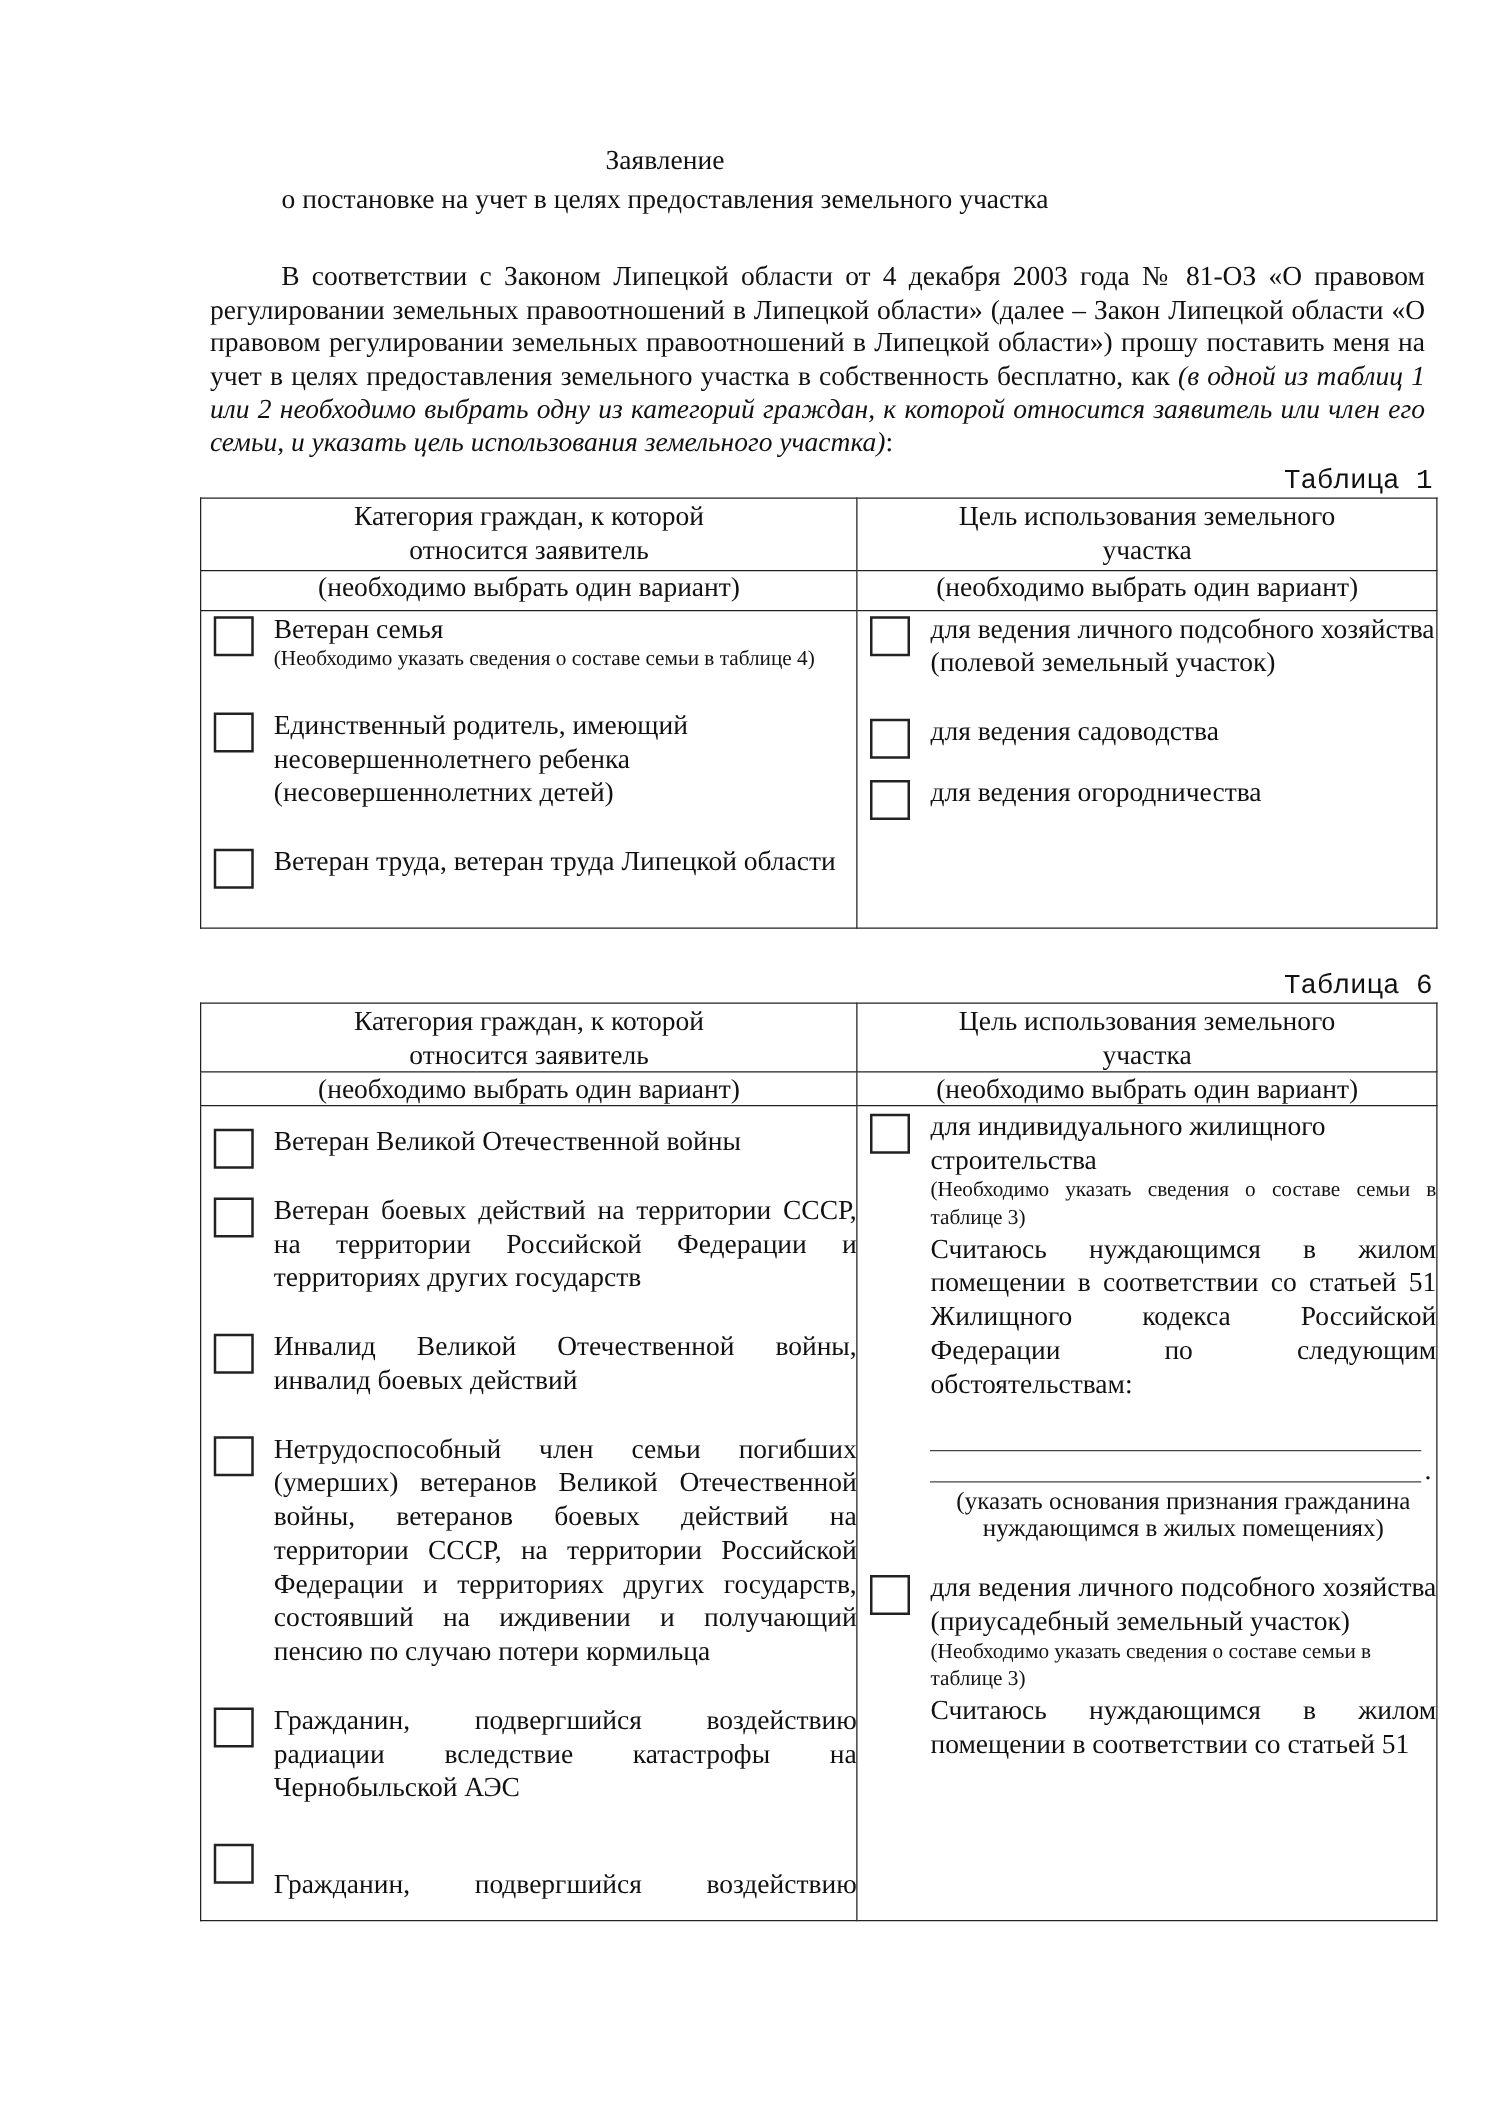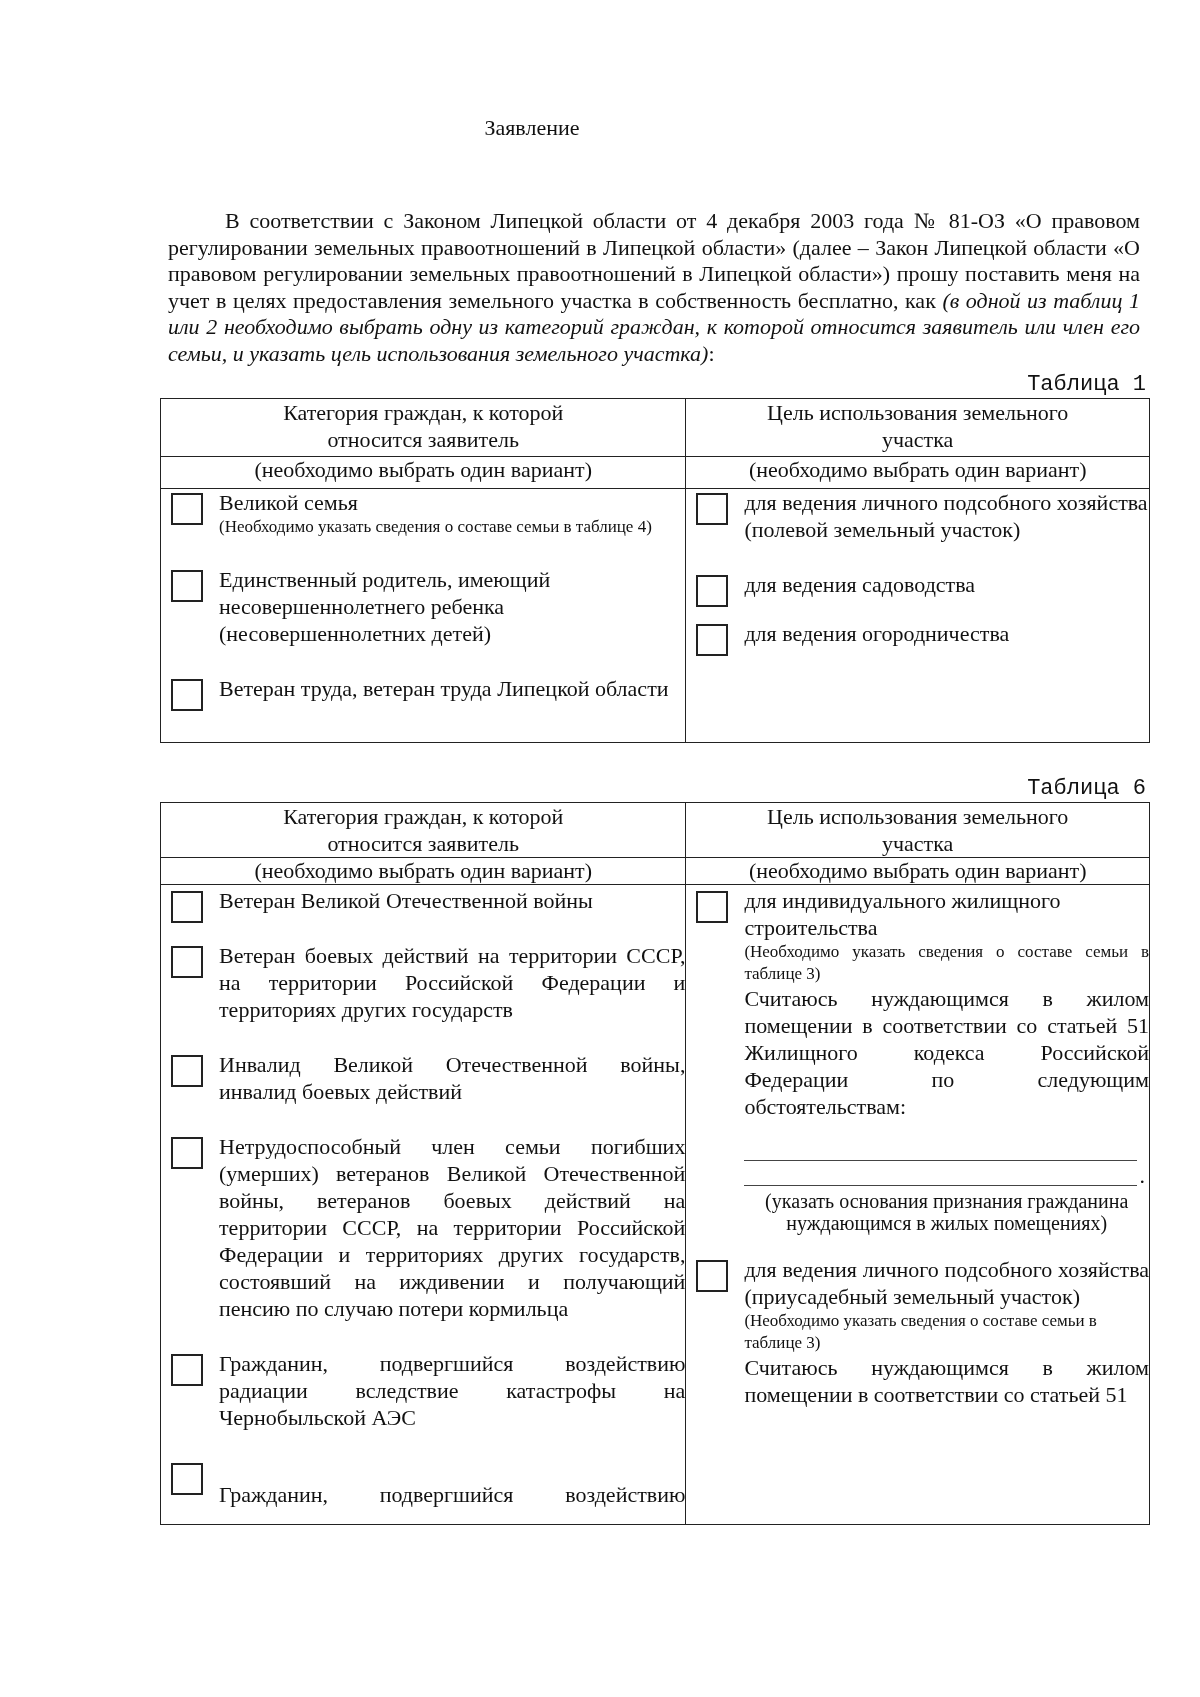--- a/index.html
+++ b/index.html
@@ -26,20 +26,21 @@
   .rcol { padding:4px 10px 10px 0; }
   .blank { border-bottom:1.5px solid #444; height:24px; margin-left:58px; margin-right:12px; }
   .caption { text-align:center; font-size:20px; line-height:22px; margin-left:58px; }
 </style>
 </head>
 <body>
 
 <div class="page">
 
   <div class="title t1">Заявление</div>
+  <div class="title t2">о постановке на учет в целях предоставления земельного участка</div>
 
   <div class="intro">
     <div class="first"><span>В соответствии с Законом Липецкой области от 4 декабря 2003 года № 81-ОЗ «О правовом регулировании земельных правоотношений в Липецкой области» (далее – Закон Липецкой области «О правовом регулировании земельных правоотношений в Липецкой области») прошу поставить меня на учет в целях предоставления земельного участка в собственность бесплатно, как </span><i>(в одной из таблиц 1 или 2 необходимо выбрать одну из категорий граждан, к которой относится заявитель или член его семьи, и указать цель использования земельного участка)</i><span>:</span></div>
   </div>
 
   <div class="tlabel" style="top:372px;">Таблица 1</div>
   <table class="form" style="top:398px;">
     <colgroup>
         <col style="width:526px">
         <col style="width:464px">
@@ -54,21 +55,21 @@
           </td>
     </tr>
     <tr style="height:32px;">
       <td class="sub">(необходимо выбрать один вариант)</td>
       <td class="sub">(необходимо выбрать один вариант)</td>
     </tr>
     <tr style="height:254px;">
       <td class="col">
         <div class="opt">
           <span class="cb"></span>
-          <div>Великой семья</div>
+          <div>Ветеран семья</div>
           <div class="note">(Необходимо указать сведения о составе семьи в таблице 4)</div>
         </div>
         <div class="opt" style="margin-top:22px;">
           <span class="cb"></span>
           <div>Единственный родитель, имеющий несовершеннолетнего ребенка (несовершеннолетних детей)</div>
         </div>
         <div class="opt">
           <span class="cb"></span>
           <div>Ветеран труда, ветеран труда Липецкой области</div>
         </div>
@@ -104,21 +105,21 @@
           </td>
       <td class="hdr">
             <div style="width:340px;margin:0 auto;">Цель использования земельного участка</div>
           </td>
     </tr>
     <tr style="height:27px;">
       <td class="sub">(необходимо выбрать один вариант)</td>
       <td class="sub">(необходимо выбрать один вариант)</td>
     </tr>
     <tr style="height:568px;">
-      <td class="col" style="padding-top:2px;">
+      <td class="col" style="padding-top:14px;">
         <div class="opt">
           <span class="cb"></span>
           <div>Ветеран Великой Отечественной войны</div>
         </div>
         <div class="opt just">
           <span class="cb"></span>
           <div class="just">Ветеран боевых действий на территории СССР, на территории Российской Федерации и территориях других государств</div>
         </div>
         <div class="opt">
           <span class="cb"></span>

